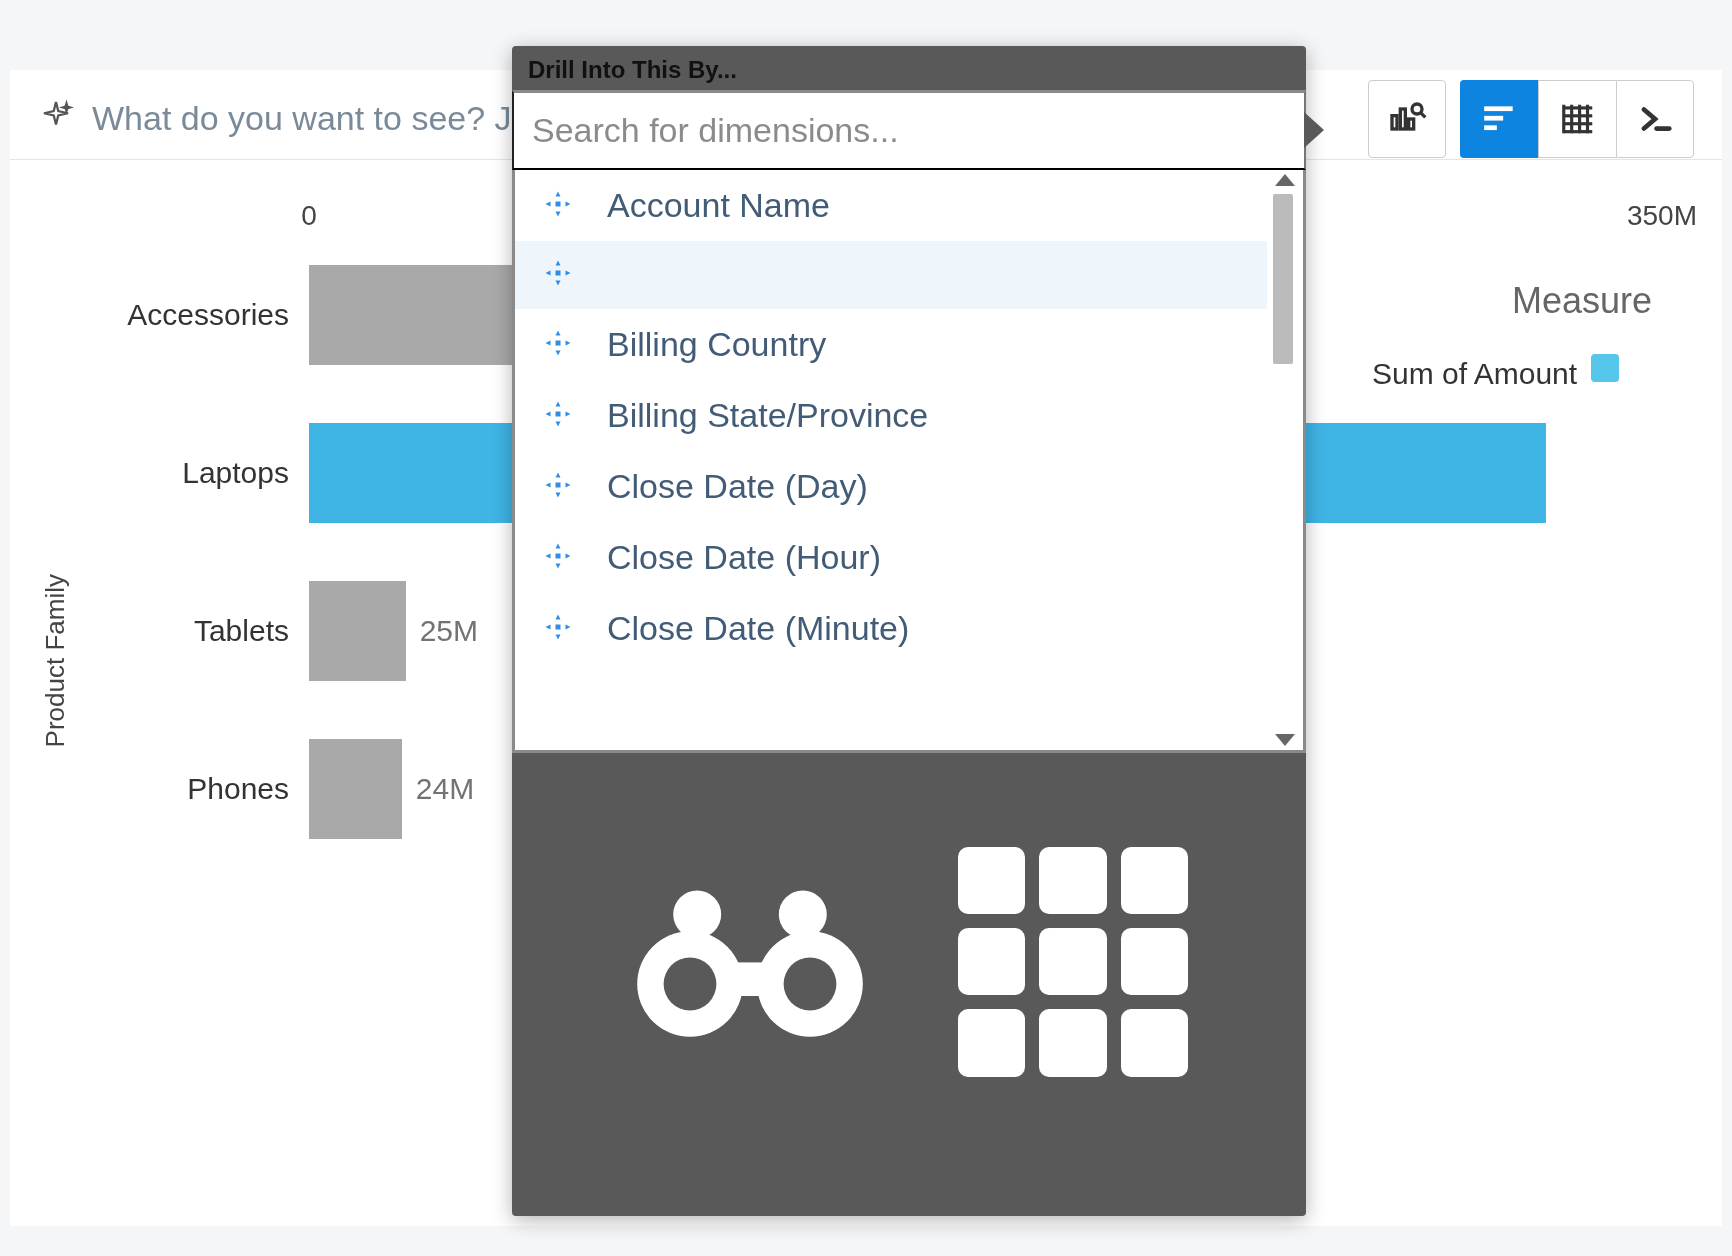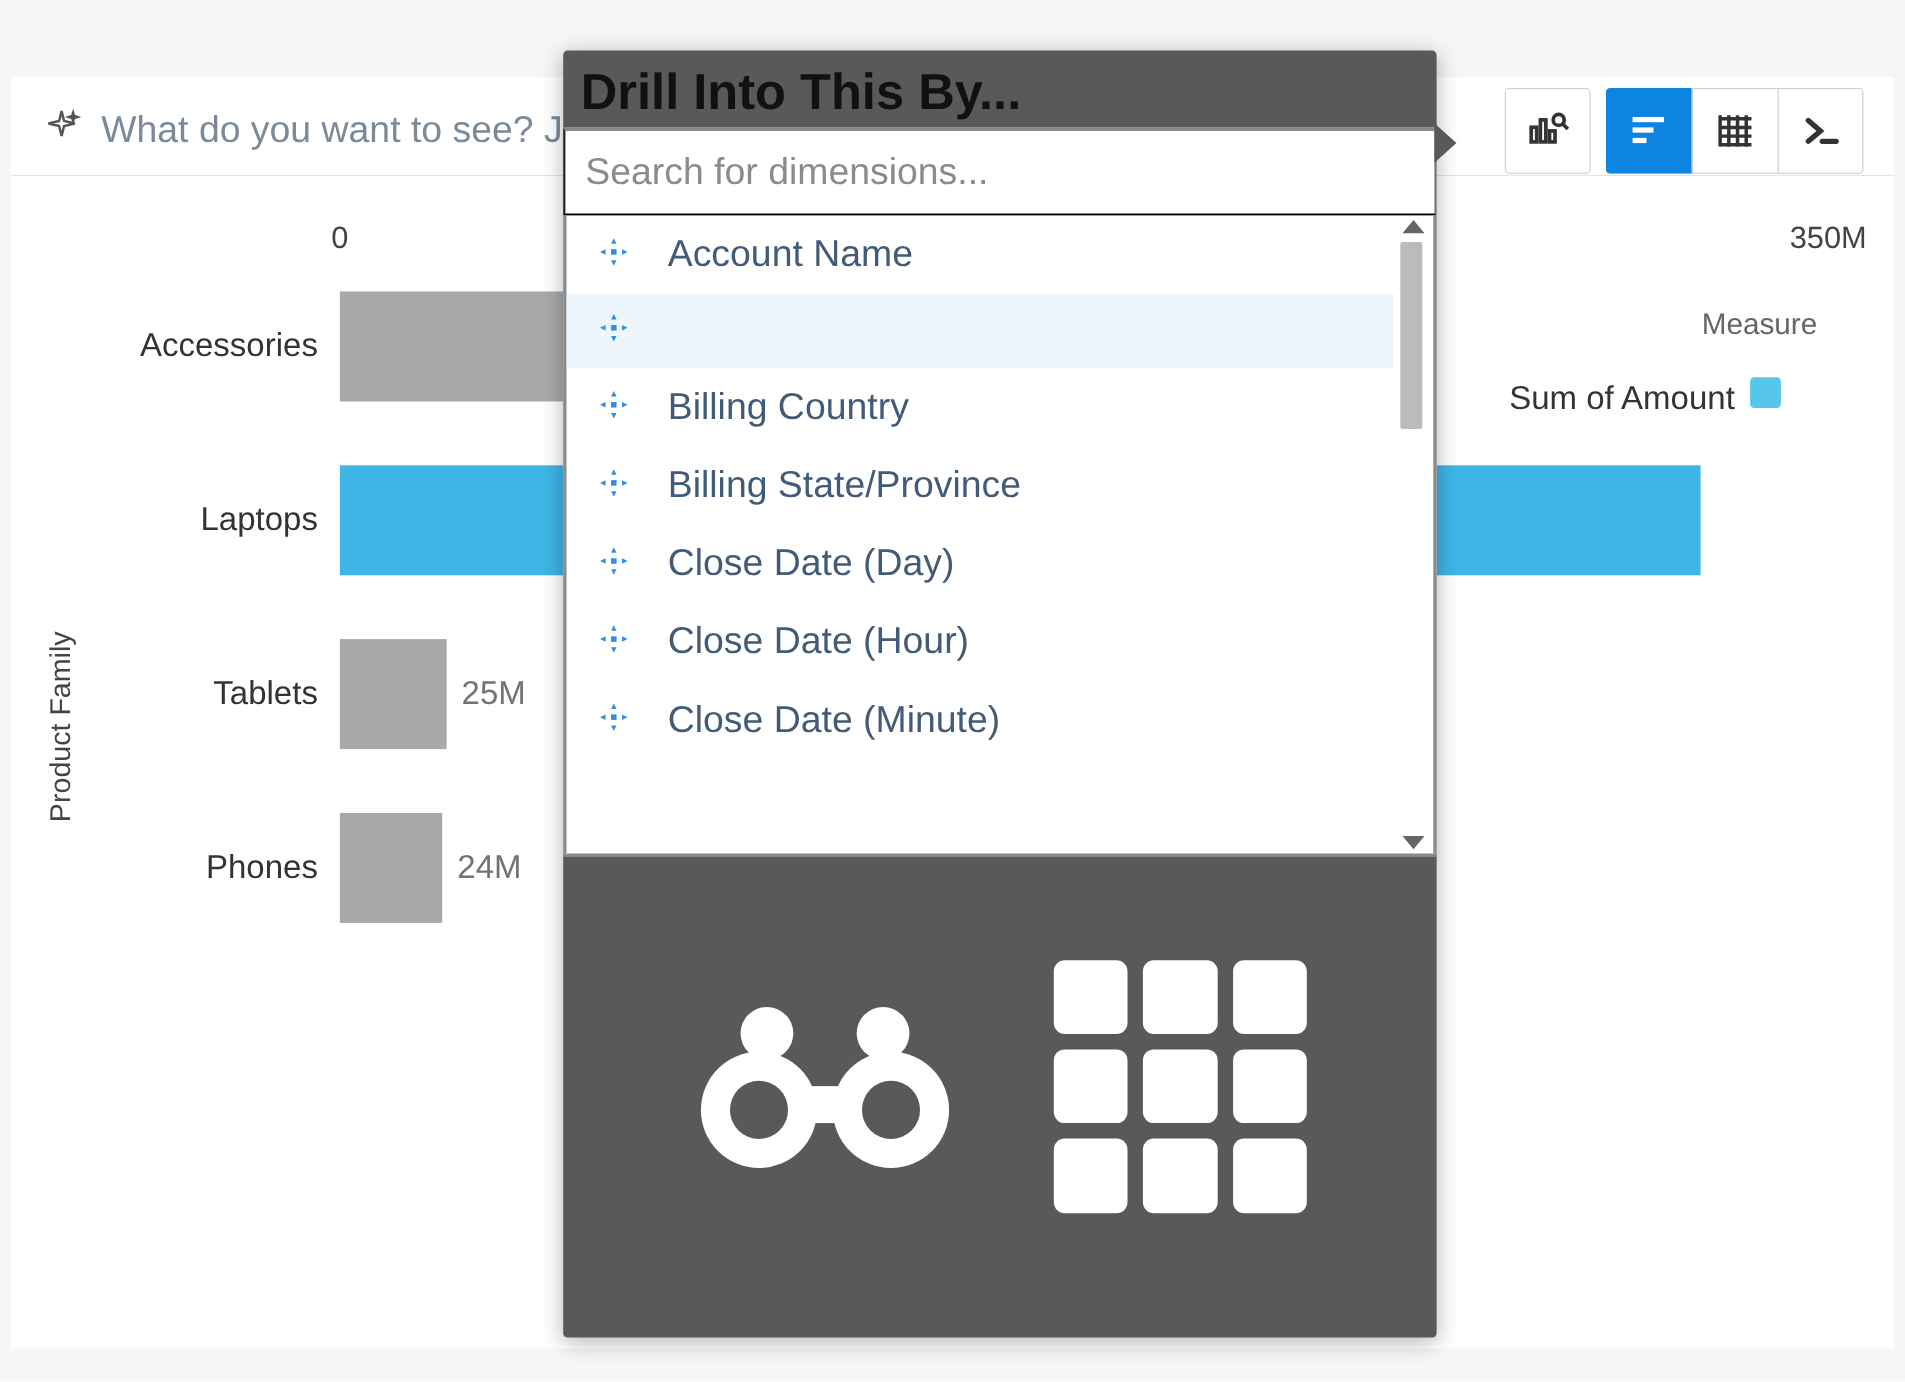--- a/index.html
+++ b/index.html
@@ -25,28 +25,28 @@
   .tick { position: absolute; font-size: 28px; color: #444; transform: translateX(-50%); }
   .bars { margin-top: 10px; }
   .bar-row { display: flex; align-items: center; margin-bottom: 28px; height: 130px; }
   .bar-cat { width: 220px; text-align: right; padding-right: 20px; font-size: 30px; color: #333; }
   .bar-track { flex: 1; position: relative; height: 100%; display:flex; align-items:center;}
   .bar-rect { height: 100px; background: #a9a9a9; }
   .bar-rect.selected { background: #3fb5e6; }
   .bar-label { font-size: 30px; color: #737373; margin-left: 14px; }
 
   .legend { position: absolute; right: 70px; top: 210px; width: 280px; text-align: right;}
-  .legend-title { font-size: 27px; color: #666; margin-bottom: 22px; }
+  .legend-title { font-size: 36px; color: #666; margin-bottom: 22px; }
   .legend-item { display: flex; align-items: center; justify-content: flex-start; gap: 14px; }
   .legend-label { font-size: 30px; color: #333; margin-top: 13px; }
   .legend-swatch { width: 28px; height: 28px; background: #56c6ea; border-radius: 4px; }
 
   
   .popover { position: absolute; top: 46px; left: 512px; width: 794px; height: 1170px; background: #595959; border-radius: 4px; box-shadow: 0 4px 20px rgba(0,0,0,0.3); }
-  .popover-title { font-size: 46px; font-weight: 700; color: #111; padding: 10px 16px 6px 16px; }
+  .popover-title { font-size: 24px; font-weight: 700; color: #111; padding: 10px 16px 6px 16px; }
   .popover-search { background: #fff; border-top: 3px solid #8a8a8a; border-bottom: 2px solid #000000; padding: 18px 18px; font-size: 34px; color: #666; outline: none; width: 100%; }
   .popover-search::placeholder { color: #8b8b8b; }
   .dim-list-wrap { background: #fff; height: 580px; position: relative; border-left: 3px solid #8a8a8a; border-right: 3px solid #8a8a8a;}
   .dim-list { position: absolute; left:0; top:0; right: 36px; bottom:0; overflow: hidden; }
   .dim-item { display: flex; align-items: center; padding: 16px 28px; font-size: 34px; color: #425c77; cursor: pointer; }
   .dim-item.hover { background: #eef5fb; }
   .dim-icon { width: 36px; height: 36px; margin-right: 28px; color: #2f8ee6; flex-shrink:0;}
   .scrollbar { position: absolute; right: 6px; top: 4px; width: 24px; bottom: 4px; }
   .scroll-arrow { width: 0; height: 0; border-left: 10px solid transparent; border-right: 10px solid transparent; position: absolute; left: 2px; cursor:pointer;}
   .scroll-arrow.up { border-bottom: 12px solid #666; top: 0; }

